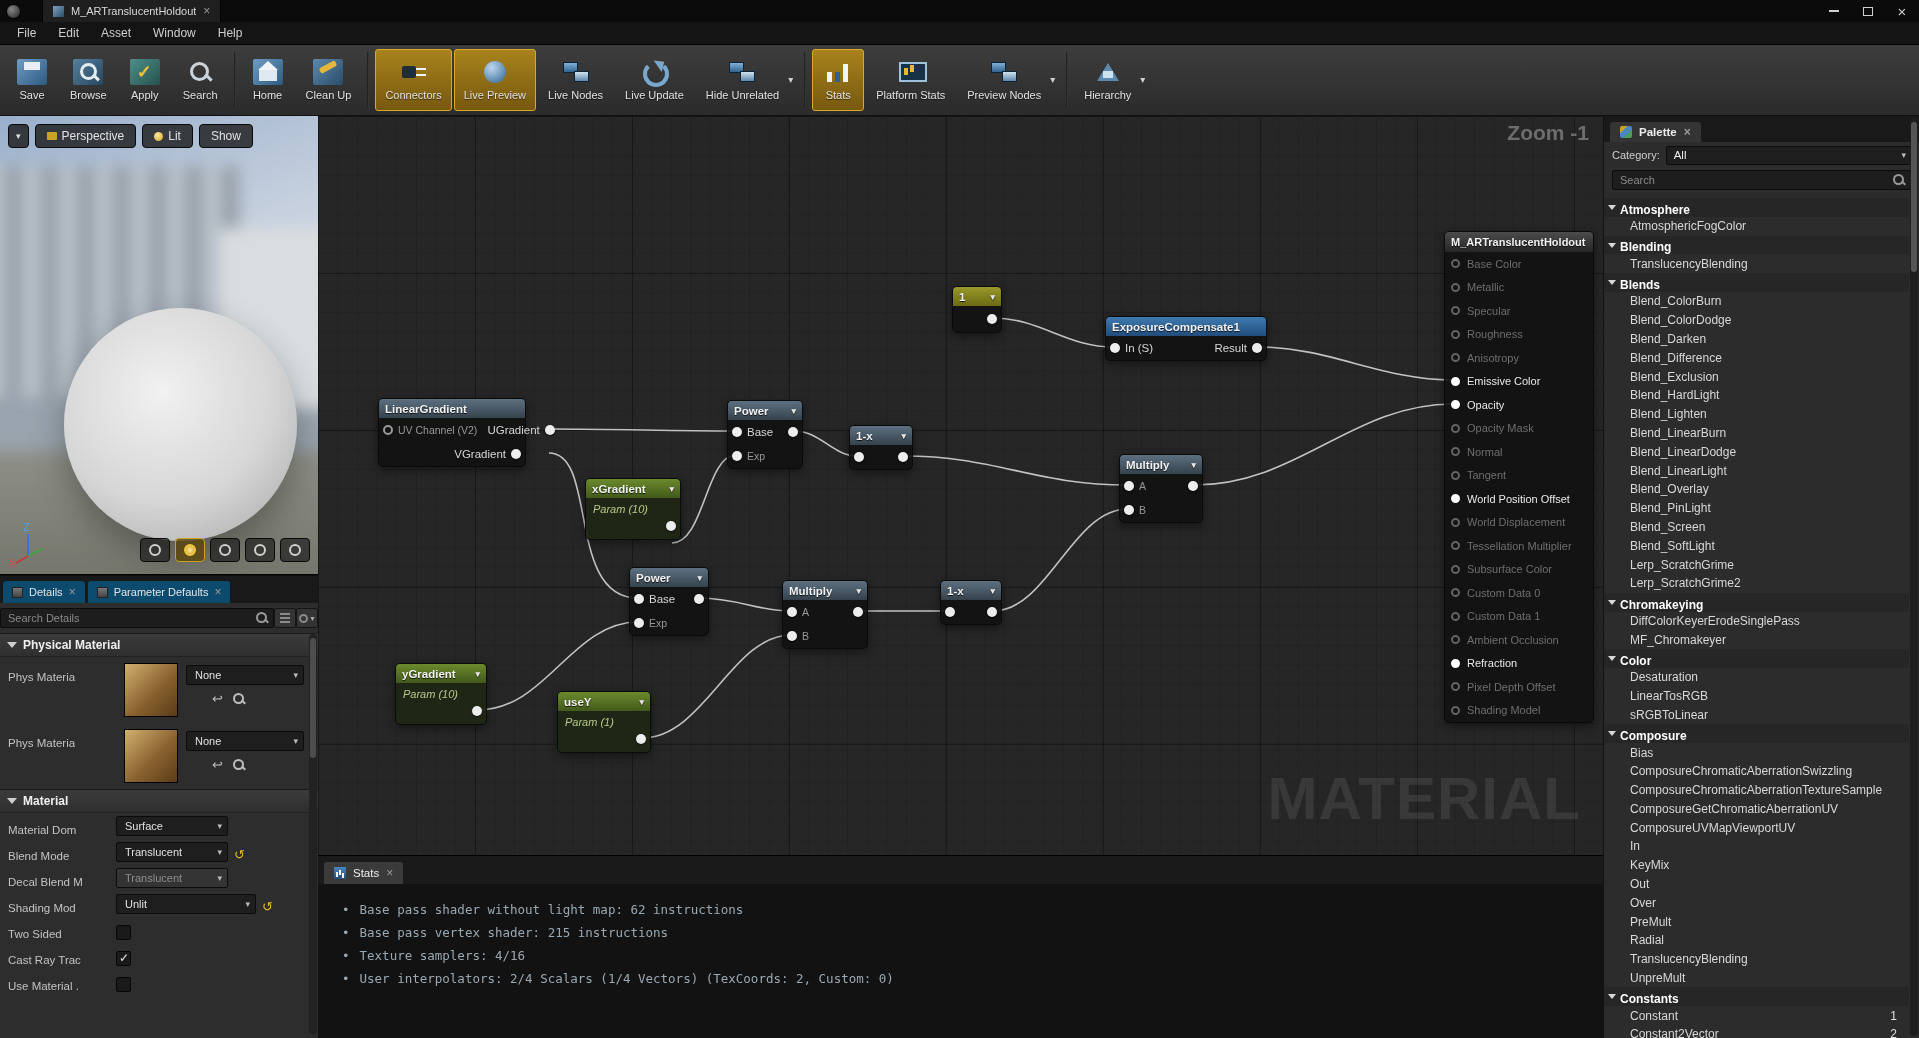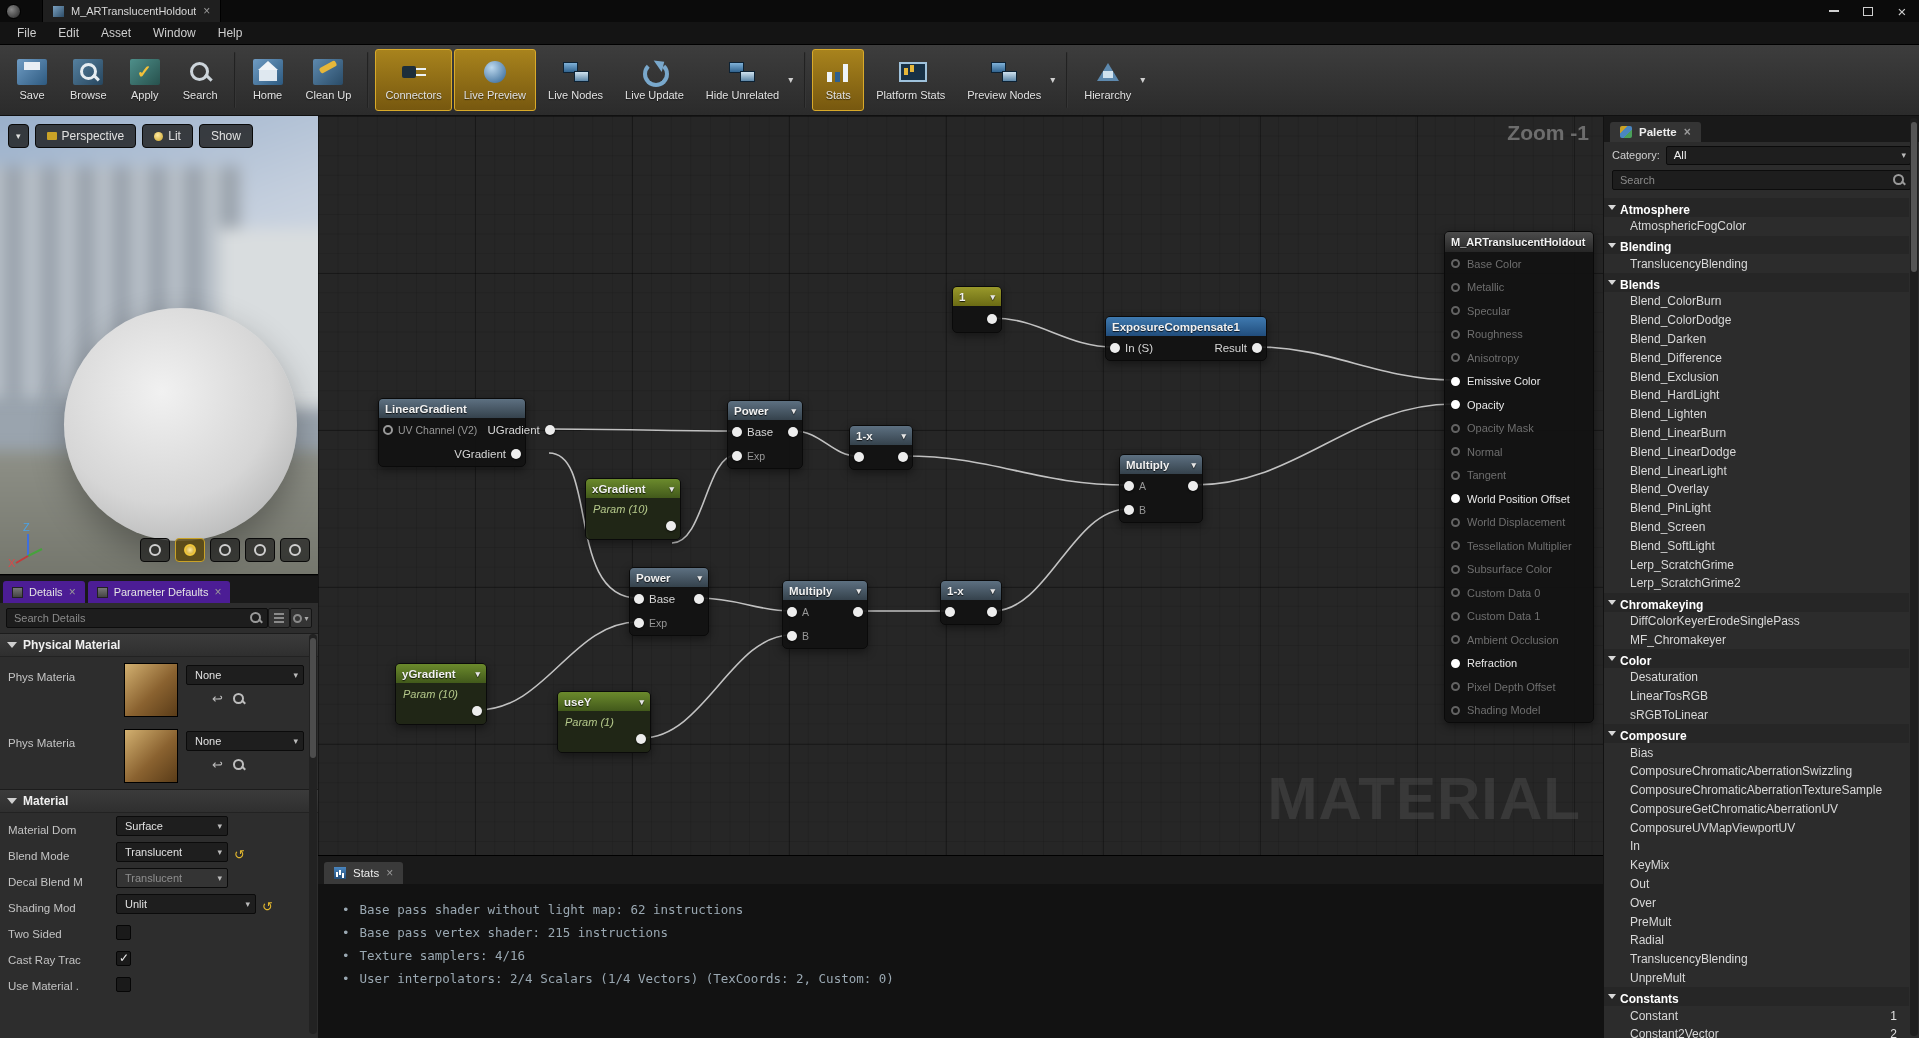--- a/index.html
+++ b/index.html
@@ -80,23 +80,23 @@
   .vp-tool { width:30px; height:24px; background:rgba(20,20,20,.62); border:1px solid #0a0a0a; border-radius:4px; display:flex; align-items:center; justify-content:center; }
   .vp-tool i { width:12px; height:12px; border-radius:50%; border:2px solid #cfcfcf; }
   .vp-tool.gold { background:rgba(90,70,10,.8); border-color:#c9a227; }
   .vp-tool.gold i { border-color:#f0c63a; background:radial-gradient(#ffe9a0,#c9a227); }
   .vp-gizmo { position:absolute; left:6px; bottom:6px; }
   .vp-gizmo text { font-size:11px; font-family:"Liberation Sans",sans-serif; }
 
   
   .details { position:absolute; left:0; top:575px; width:318px; bottom:0; background:#2d2d2d; border-top:1px solid #101010; }
   .dt-tabs { height:27px; background:#191919; display:flex; align-items:flex-end; gap:3px; padding:3px 3px 0; }
-  .dt-tab { display:flex; align-items:center; gap:6px; background:#4c1d95; border-radius:3px 3px 0 0; padding:5px 9px; font-size:11px; color:#e4e4e4; }
+  .dt-tab { display:flex; align-items:center; gap:6px; background:#0c4a6e; border-radius:3px 3px 0 0; padding:5px 9px; font-size:11px; color:#e4e4e4; }
   .dt-tab .ic { width:11px; height:11px; background:linear-gradient(#777,#444); border:1px solid #222; }
-  .dt-search-row { display:flex; align-items:center; gap:0; padding:5px 6px; }
+  .dt-search-row { display:flex; align-items:center; gap:0; padding:5px 0; }
   .search-wrap { position:relative; flex:1; }
   .search-wrap input { width:100%; height:20px; background:#1d1d1d; border:1px solid #0c0c0c; border-radius:2px; color:#ddd; font-size:11px; padding:0 22px 0 7px; font-family:"Liberation Sans",sans-serif; }
   .search-wrap input::placeholder { color:#8a8a8a; }
   .mag { position:absolute; right:6px; top:4px; width:12px; height:12px; }
   .mag::before { content:""; position:absolute; left:0; top:0; width:7px; height:7px; border:2px solid #9a9a9a; border-radius:50%; }
   .mag::after { content:""; position:absolute; left:8px; top:8px; width:5px; height:2px; background:#9a9a9a; transform:rotate(45deg); }
   .sq-btn { width:22px; height:20px; background:#343434; border:1px solid #151515; border-radius:2px; display:flex; align-items:center; justify-content:center; gap:2px; }
   .sq-btn .bars { width:10px; height:10px; background:repeating-linear-gradient(#8a8a8a 0 2px,transparent 2px 4px); }
   .sq-btn .eye { width:9px; height:9px; border-radius:50%; border:2px solid #8a8a8a; }
   .sq-btn .car { font-size:8px; color:#aaa; }

